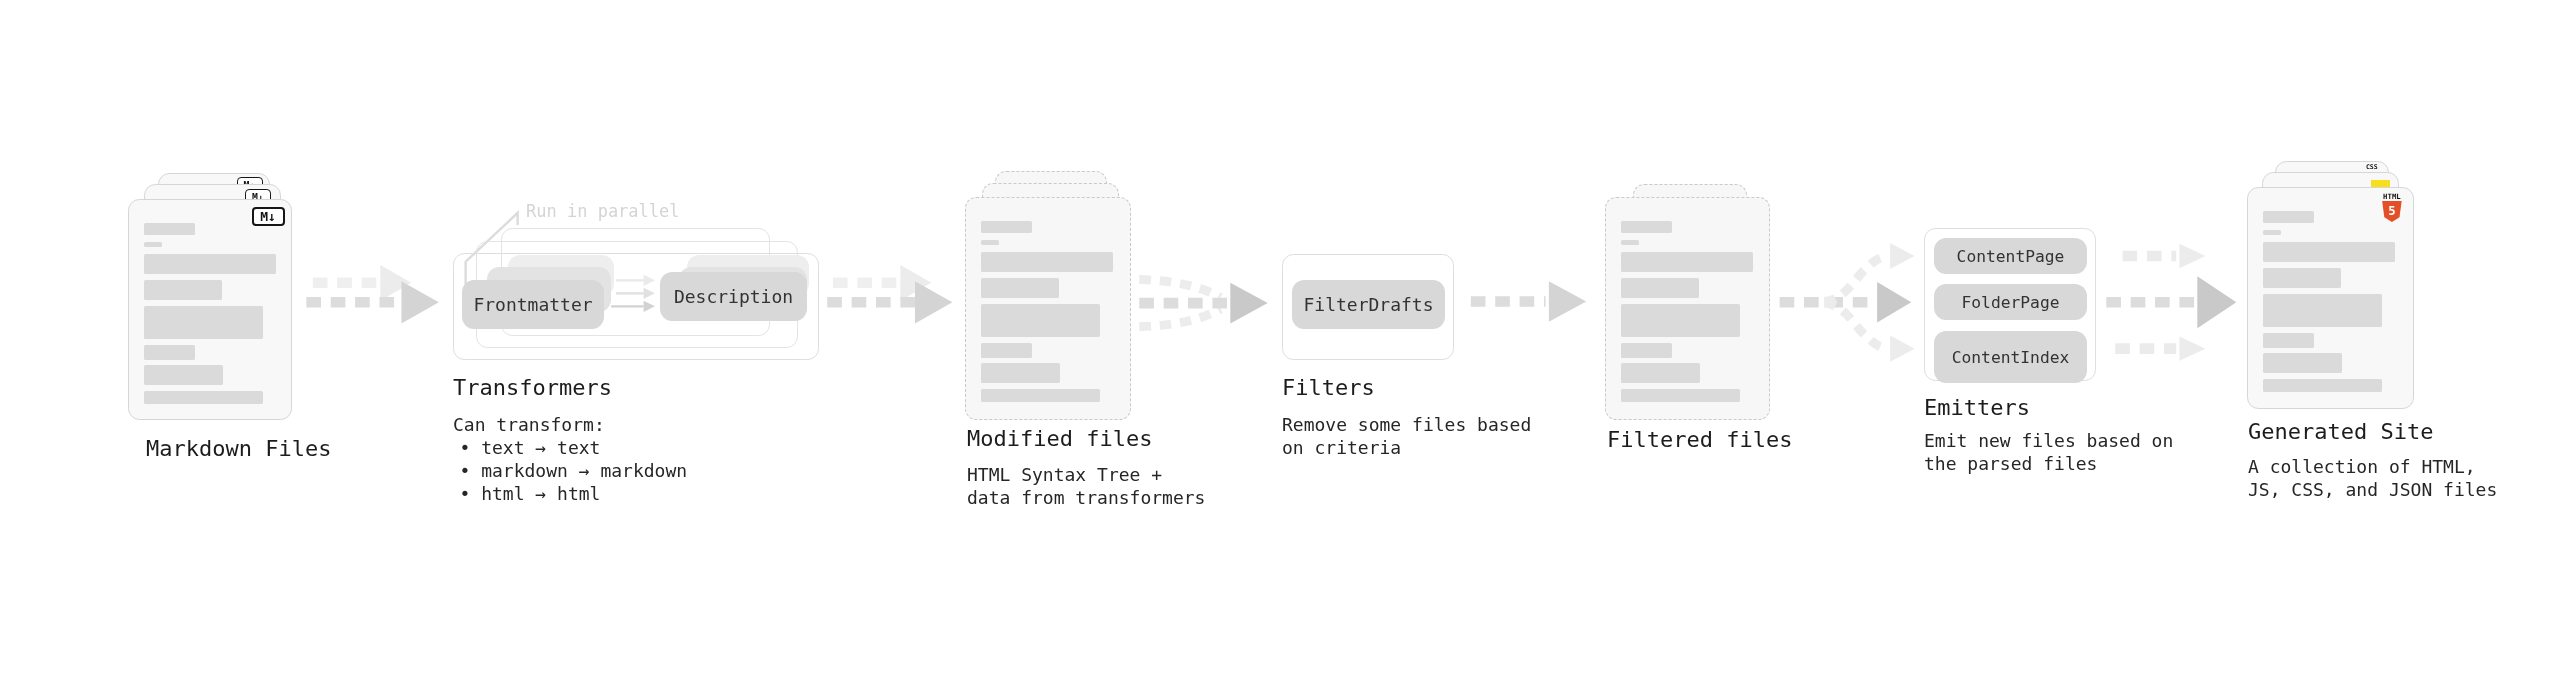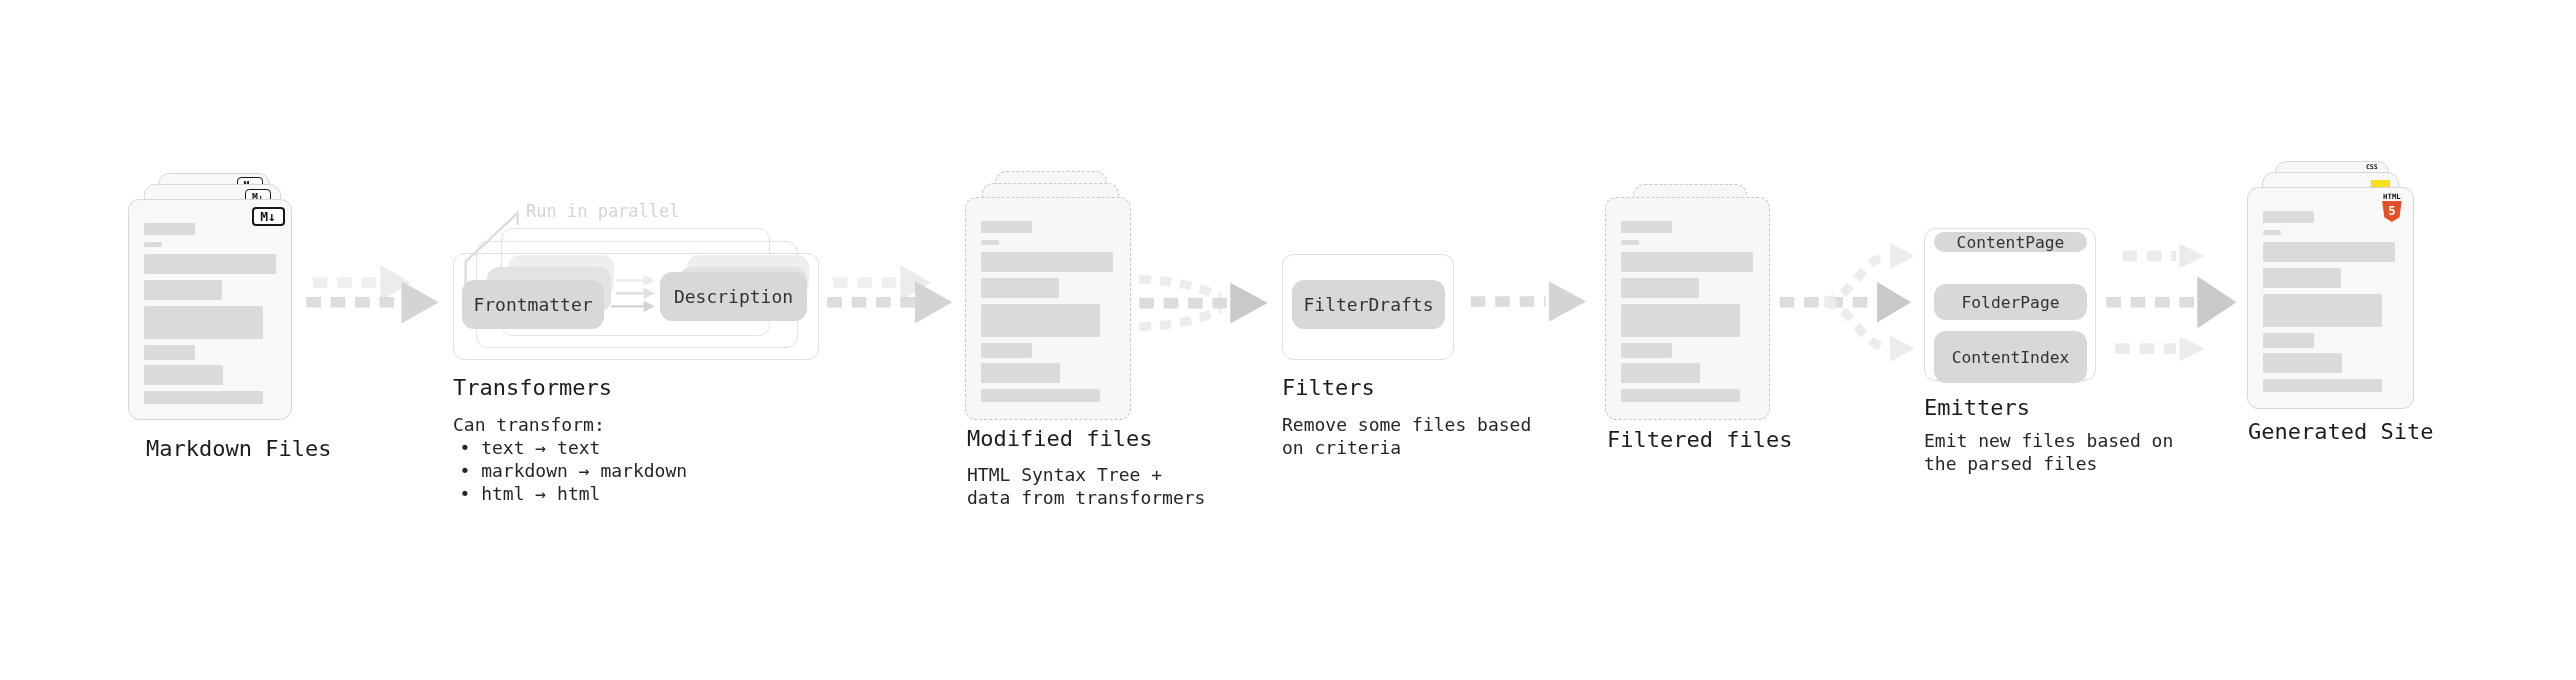--- a/index.html
+++ b/index.html
@@ -185,21 +185,21 @@
       <div class="bar" style="top: 54px; width: 132px; height: 20.3px;"></div>
       <div class="bar" style="top: 80px; width: 78px; height: 20.3px;"></div>
       <div class="bar" style="top: 106px; width: 119px; height: 32.5px;"></div>
       <div class="bar" style="top: 145px; width: 51px; height: 14.6px;"></div>
       <div class="bar" style="top: 165px; width: 79px; height: 20.3px;"></div>
       <div class="bar" style="top: 191px; width: 119px; height: 13px;"></div>
     </div>
   <div class="h1" style="left:1607px;top:427px">Filtered files</div>
 
   <div class="box" style="left:1924px;top:228px;width:172px;height:153px"></div>
-  <div class="chip" style="left:1934px;top:232px;width:153px;height:20px;font-size:16.3px">ContentPage</div>
+  <div class="chip" style="left:1934px;top:238px;width:153px;height:36px;font-size:16.3px">ContentPage</div>
   <div class="chip" style="left:1934px;top:284px;width:153px;height:36px;font-size:16.3px">FolderPage</div>
   <div class="chip" style="left:1934px;top:331px;width:153px;height:52px;font-size:16.3px">ContentIndex</div>
   <div class="h1" style="left:1924px;top:395px">Emitters</div>
   <div class="desc" style="left:1924px;top:429px">
     <div>Emit new files based on</div>
     <div>the parsed files</div>
   </div>
 
   <div class="doc-solid" style="left:2275px;top:161px;width:114px;height:89px">
     <div class="css-badge" style="right:8.1px;top:2.4px">
@@ -220,15 +220,19 @@
   <div class="bar" style="top: 23px; width: 51px; height: 12.2px;"></div>
       <div class="bar" style="top: 42px; width: 18px; height: 4.9px;"></div>
       <div class="bar" style="top: 54px; width: 132px; height: 20.3px;"></div>
       <div class="bar" style="top: 80px; width: 78px; height: 20.3px;"></div>
       <div class="bar" style="top: 106px; width: 119px; height: 32.5px;"></div>
       <div class="bar" style="top: 145px; width: 51px; height: 14.6px;"></div>
       <div class="bar" style="top: 165px; width: 79px; height: 20.3px;"></div>
       <div class="bar" style="top: 191px; width: 119px; height: 13px;"></div>
     </div>
   <div class="h1" style="left:2248px;top:419px">Generated Site</div>
+  <div class="desc" style="left:2248px;top:455px">
+    <div>A collection of HTML,</div>
+    <div>JS, CSS, and JSON files</div>
+  </div>
 
 </div>
 
 
 </body></html>

